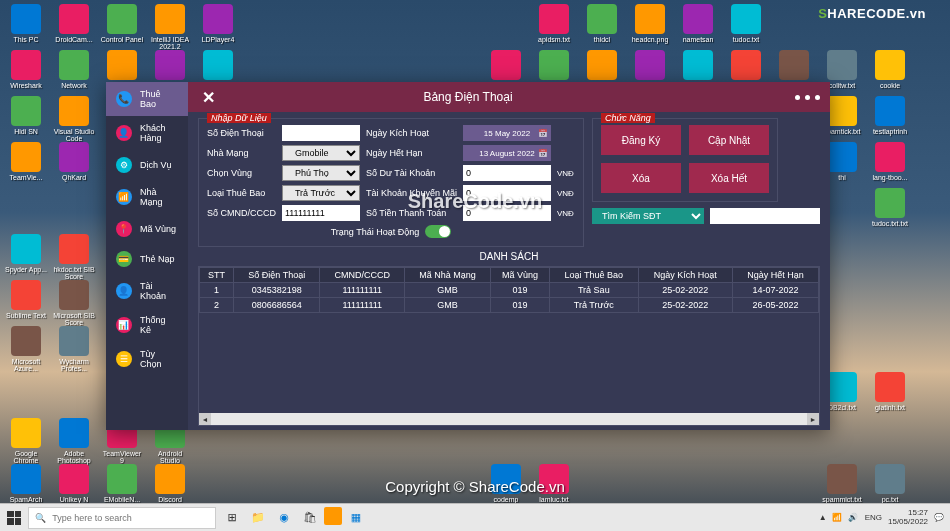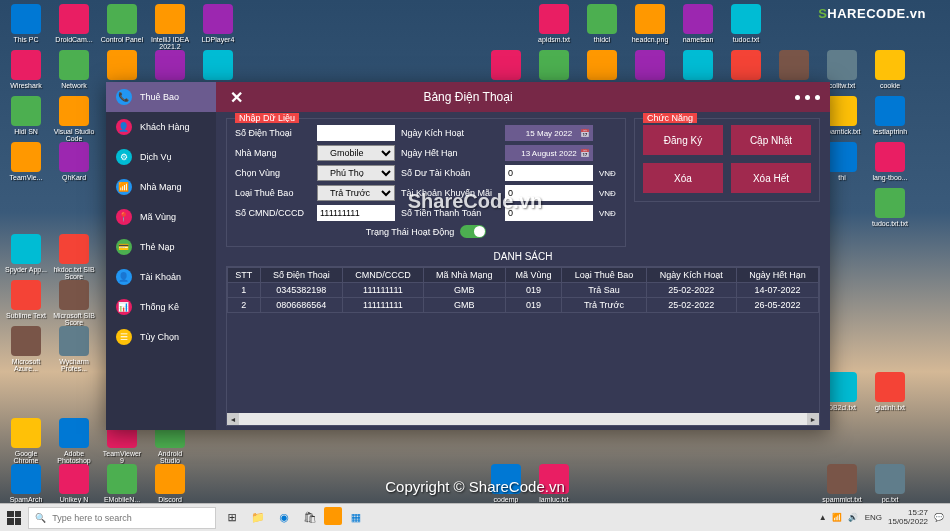--- a/index.html
+++ b/index.html
@@ -33,21 +33,21 @@
 .main { flex:1; display:flex; flex-direction:column; background:#363954; }
 .titlebar { height:30px; background:#772847; display:flex; align-items:center; padding:0 10px; }
 .close-x { font-size:16px; font-weight:700; cursor:pointer; margin-right:auto; margin-left:4px;}
 .mtitle { position:absolute; left:50%; transform:translateX(-50%); font-size:12px; font-weight:500;}
 .wdots { margin-left:auto; display:flex; gap:5px;}
 .wdots span { width:5px; height:5px; border-radius:50%; background:#fff; display:block;}
 
 .content { flex:1; padding:6px 10px 4px; display:flex; flex-direction:column; gap:4px;}
 .toprow { display:flex; gap:8px; }
 .fieldset { border:1px solid #4a4d68; padding:6px 8px 8px; position:relative; }
-.legend { position:absolute; top:-6px; left:8px; background:#ef4444; padding:0 4px; font-size:9px;}
+.legend { position:absolute; top:-6px; left:8px; background:#b91c1c; padding:0 4px; font-size:9px;font-style:italic;}
 .inputbox { flex:1; }
 .chucnang { width:186px; }
 .form-grid { display:grid; grid-template-columns:auto 78px auto 88px 18px; gap:4px 6px; align-items:center;}
 .flabel { font-size:9px; white-space:nowrap;}
 .finput { height:16px; background:#fff; color:#000; border:none; font-size:9px; padding:0 3px; width:100%;}
 .fsel { height:16px; background:#e8e8e8; color:#000; border:1px solid #888; font-size:9px; padding:0 8px; width:100%;}
 .date { height:16px; background:#6b5b8f; color:#fff; font-size:8px; display:flex; align-items:center; justify-content:center; padding:0 3px; width:100%; position:relative;}
 .date::after { content:"📅"; position:absolute; right:3px; font-size:8px; opacity:.7;}
 .unit { font-size:8px; }
 .toggle-row { display:flex; align-items:center; justify-content:center; gap:6px; margin-top:4px; font-size:9px;}
@@ -430,20 +430,24 @@
         </div>
         <div style="display:flex;flex-direction:column;gap:6px;">
           <div class="fieldset chucnang">
             <div class="legend">Chức Năng</div>
             <div class="btn-grid">
               <button class="btn">Đăng Ký</button>
               <button class="btn">Cập Nhật</button>
               <button class="btn">Xóa</button>
               <button class="btn">Xóa Hết</button>
             </div>
+          </div>
+          <div class="search-row">
+            <select class="search-sel"><option>Tìm Kiếm SĐT</option></select>
+            <input class="search-inp" value="" style="">
           </div>
         </div>
       </div>
       <div class="ds-title">DANH SÁCH</div>
       <div class="table-wrap">
         <table>
           <thead>
               <tr id="thead-row">
                 <th>STT</th>
                 <th>Số Điện Thoại</th>

